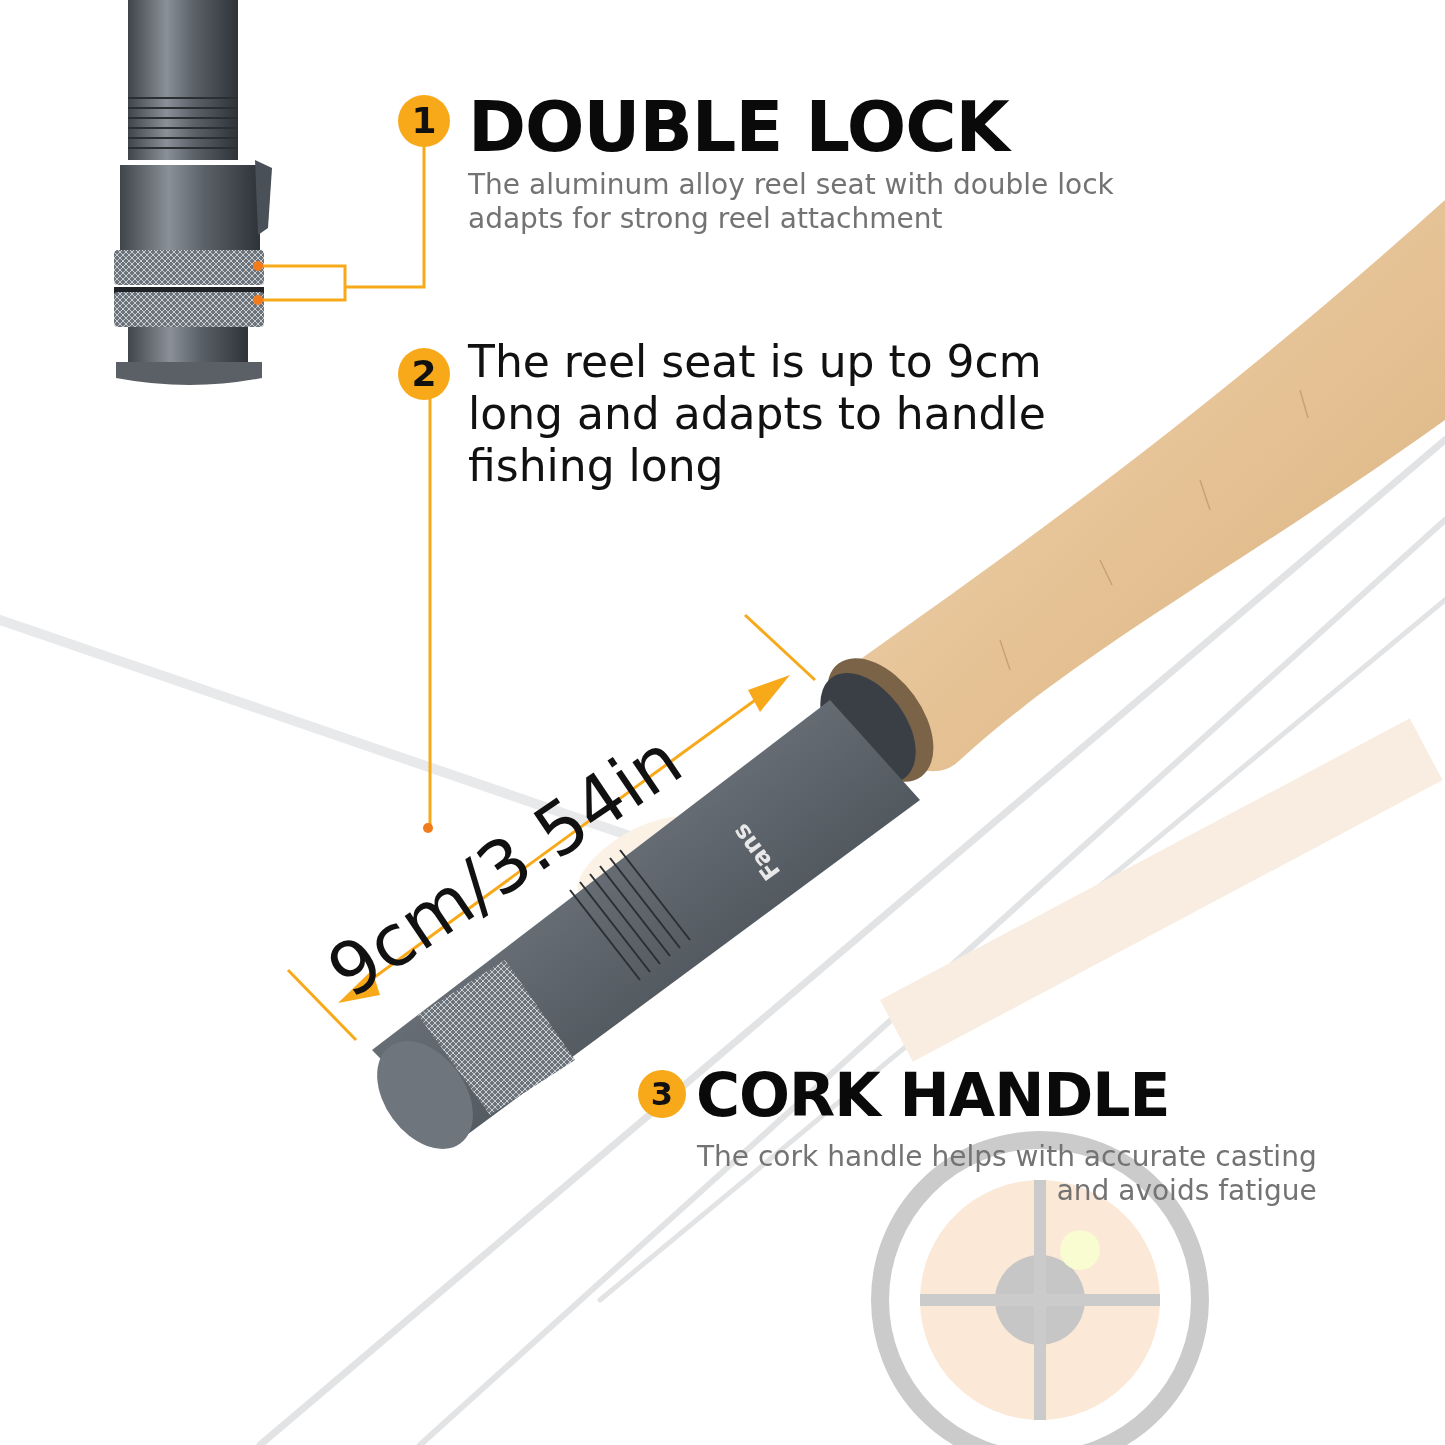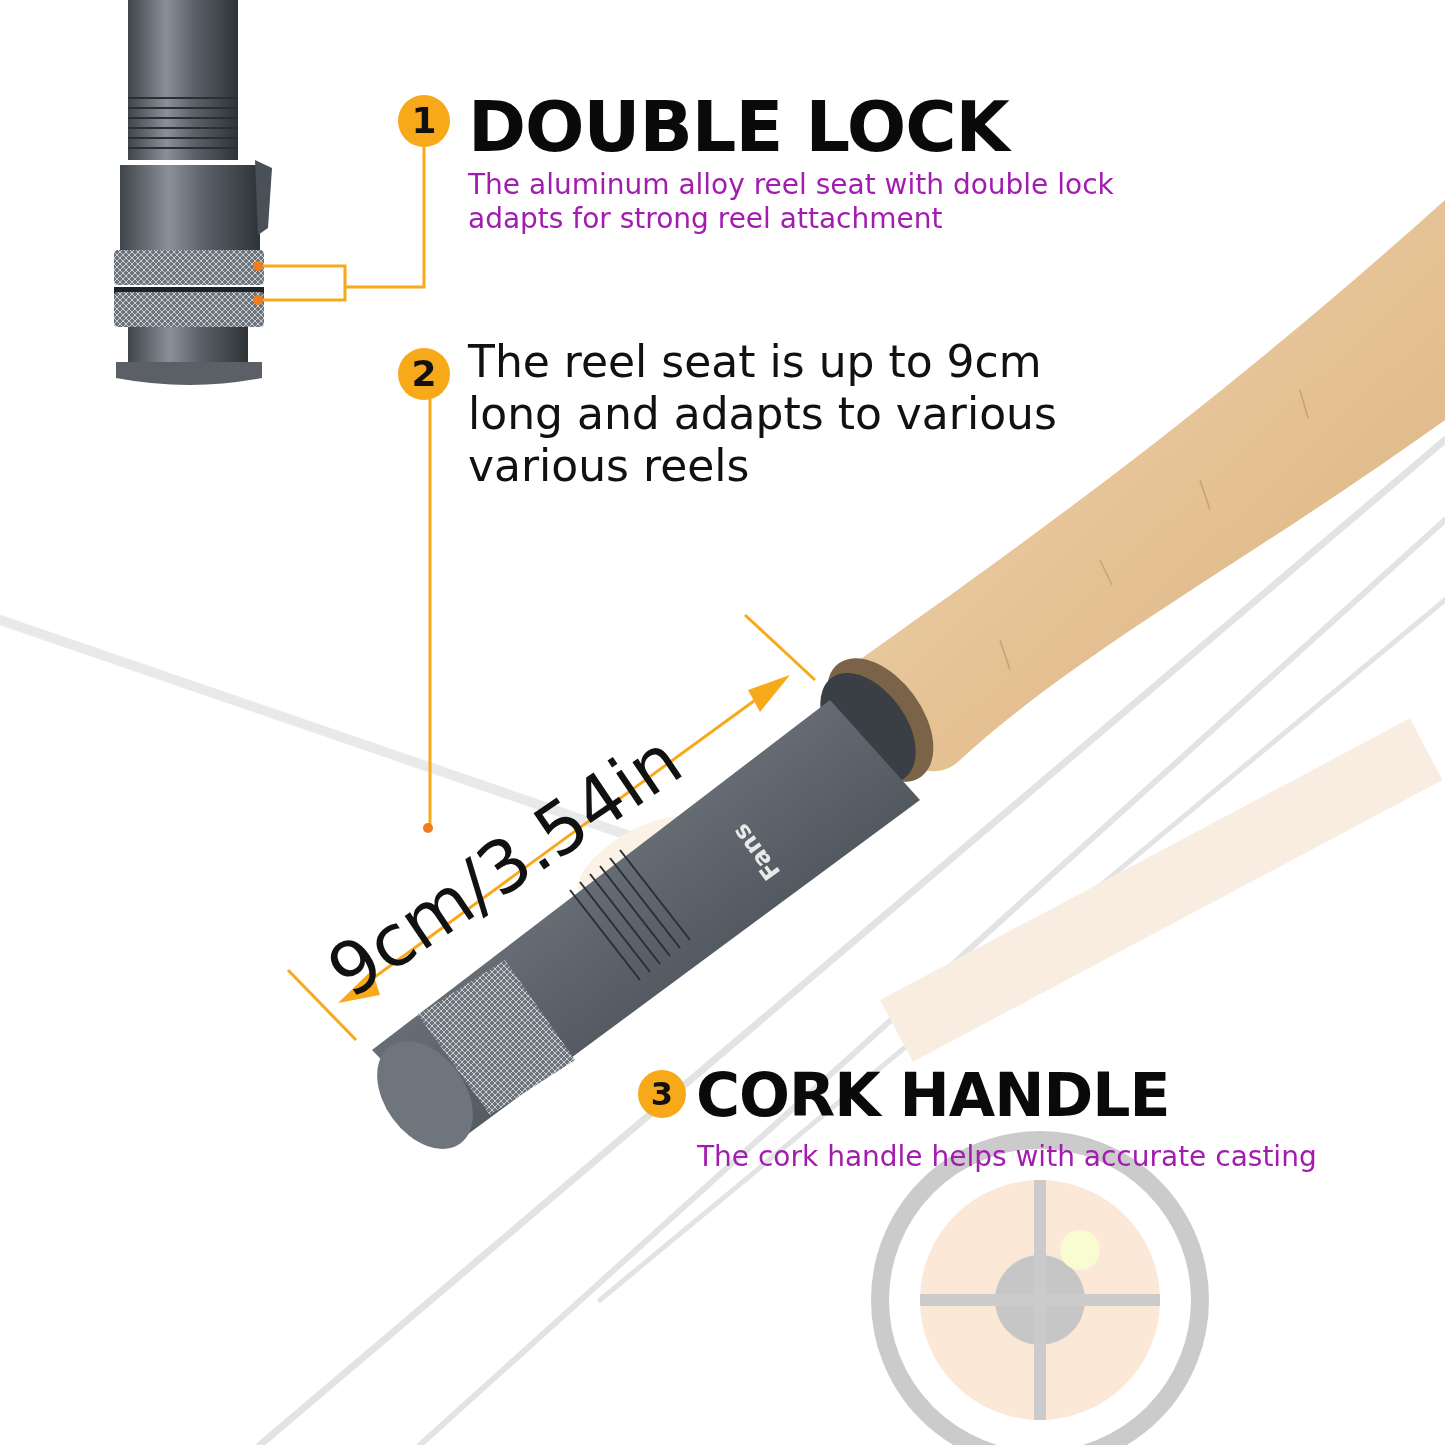--- a/index.html
+++ b/index.html
@@ -4,21 +4,21 @@
 <style>
   html, body { margin:0; padding:0; }
   body { width:1445px; height:1445px; background:#ffffff; position:relative; overflow:hidden;
          font-family:"Liberation Sans", "DejaVu Sans", sans-serif; }
   .layer { position:absolute; left:0; top:0; width:1445px; height:1445px; }
   .badge { position:absolute; width:52px; height:52px; border-radius:50%; background:#F8A91A;
            color:#111; font-weight:bold; font-size:36px; line-height:52px; text-align:center;
            font-family:"DejaVu Sans", sans-serif; }
   .title { position:absolute; font-weight:bold; color:#0a0a0a; font-family:"DejaVu Sans", sans-serif;
            letter-spacing:-1px; }
-  .desc { position:absolute; color:#a21caf; font-family:"DejaVu Sans", sans-serif; line-height:1.22; }
+  .desc { position:absolute; color:#737373; font-family:"DejaVu Sans", sans-serif; line-height:1.22; }
   .big { position:absolute; color:#111; font-family:"DejaVu Sans", sans-serif; line-height:1.18; }
   .dim-label { position:absolute; left:330px; top:770px; font-size:72px; color:#111;
                font-family:"DejaVu Sans", sans-serif; transform-origin:left top;
                transform:rotate(-34deg); white-space:nowrap; }
 </style>
 </head>
 <body>
 
 <svg class="layer" viewBox="0 0 1445 1445">
   <g opacity="0.22" stroke-linecap="round">
@@ -124,23 +124,24 @@
 <div class="badge" style="left:398px;top:95px;">1</div>
 <div class="title" style="left:468px;top:86px;font-size:70px;">DOUBLE LOCK</div>
 <div class="desc" style="left:468px;top:168px;font-size:28px;">
   <div>The aluminum alloy reel seat with double lock</div>
   <div>adapts for strong reel attachment</div>
 </div>
 
 <div class="badge" style="left:398px;top:348px;">2</div>
 <div class="big" style="left:468px;top:336px;font-size:44px;">
   <div>The reel seat is up to 9cm</div>
-  <div>long and adapts to various</div>
-  <div>various reels</div>
+  <div>long and adapts to handle</div>
+  <div>fishing long</div>
 </div>
 
 <div class="dim-label" style="left:360px;top:930px;transform:rotate(-34deg);transform-origin:left bottom;">9cm/3.54in</div>
 
 <div class="badge" style="left:638px;top:1070px;width:48px;height:48px;line-height:48px;font-size:32px;">3</div>
 <div class="title" style="left:696px;top:1060px;font-size:60px;">CORK HANDLE</div>
 <div class="desc" style="left:697px;top:1140px;font-size:28px;text-align:right;">
   <div>The cork handle helps with accurate casting</div>
+  <div>and avoids fatigue</div>
 </div>
 
 </body></html>

